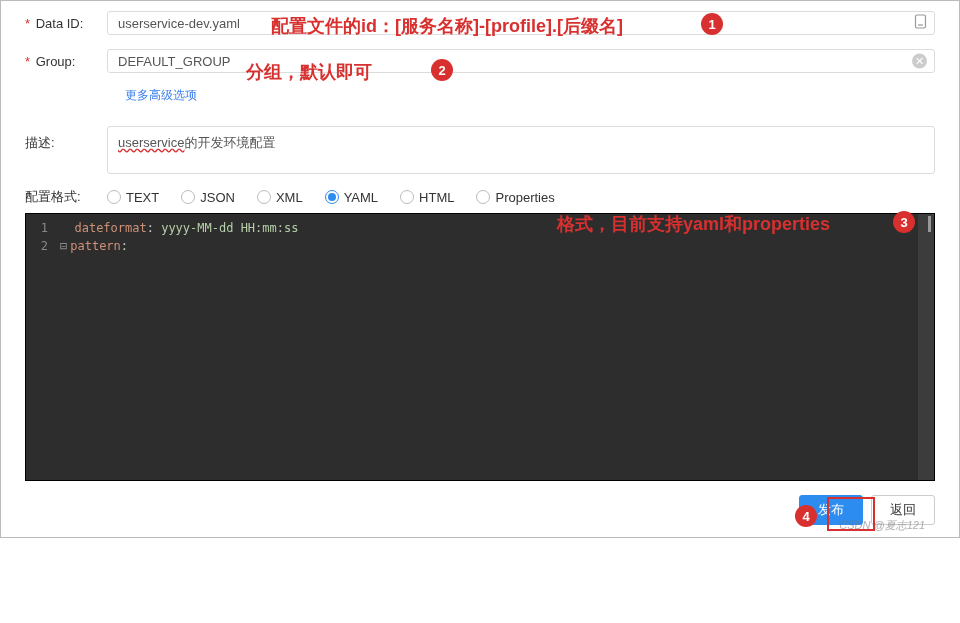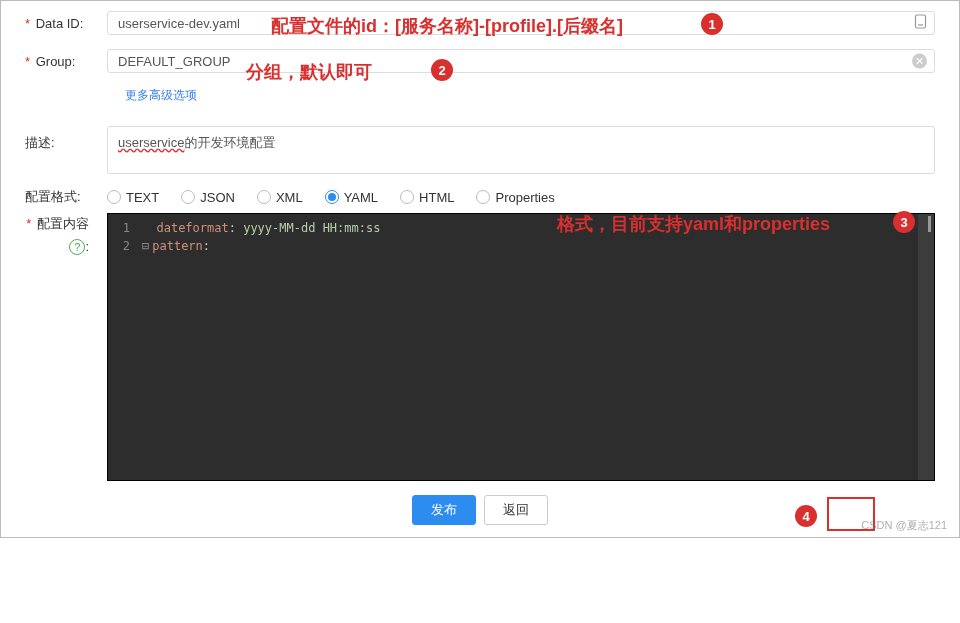--- a/index.html
+++ b/index.html
@@ -98,21 +98,21 @@
   .scroll-thumb { position: absolute; top:2px; right:3px; width:3px; height:16px; background:#999; }
   .help-icon {
     width: 16px; height: 16px; border: 1px solid #4caf50; border-radius: 50%;
     color: #4caf50; font-size: 11px; display: inline-flex;
     align-items: center; justify-content: center; margin-left: 6px;
   }
   .content-label-col {
     width: 82px; text-align: right; padding-right: 18px; padding-top: 2px;
   }
   .footer {
-    display: flex; justify-content: center; gap: 8px;
+    display: flex; justify-content: flex-end; gap: 8px;
     margin-top: 14px; align-items: center;
   }
   .btn {
     height: 30px; padding: 0 18px; border-radius: 3px;
     font-size: 13px; cursor: pointer;
   }
   .btn-primary { background: #2d8cf0; color: #fff; border: 1px solid #2d8cf0; }
   .btn-default { background: #fff; color: #333; border: 1px solid #ccc; }
   .desc-input {
     flex:1; height:48px; border:1px solid #dcdcdc; border-radius:3px;
@@ -128,22 +128,22 @@
   .anno-badge {
     position: absolute; width: 22px; height: 22px; border-radius: 50%;
     background: #d8302f; color: #fff; font-size: 13px; font-weight: bold;
     display: flex; align-items: center; justify-content: center;
     pointer-events: none;
   }
   .anno-box {
     position: absolute; border: 2px solid #d8302f; pointer-events: none;
   }
   .watermark {
-    position: absolute; right: 12px; bottom: 4px;
-    font-size: 11px; color: rgba(120,120,120,0.6);
+    position: absolute; right: 34px; bottom: 4px;
+    font-size: 11px; color: rgba(120,120,120,0.6); font-style: italic;
   }
   .underline-red { text-decoration-line: underline; text-decoration-style: wavy; text-decoration-color: #d8302f; }
 </style>
 </head>
 <body>
 
 
 
 
 <div class="form-row">
@@ -214,29 +214,20 @@
       </label>
       <label class="radio-item">
         <span class="radio-circle"></span>
         <span>Properties</span>
       </label>
     </div>
 </div>
 
 
 <div class="form-row" style="align-items:flex-start; margin-bottom:0">
-  <div class="content-label-col">
-    <div>
-      <span class="req">*</span>
-      <span>配置内容</span>
-    </div>
-    <div style="margin-top:6px; text-align:right">
-      <span class="help-icon">?</span><span>:</span>
-    </div>
-  </div>
   <div class="editor">
     <div class="gutter" id="gutter">
         <div>1</div>
         <div>2</div>
       </div>
     <div class="code-area" id="code-area"><div><span>  </span><span class="tok-key">dateformat</span><span>: </span><span class="tok-str">yyyy-MM-dd HH:mm:ss</span></div><div><span class="tok-fold">⊟</span><span class="tok-key">pattern</span><span>:</span></div></div>
     <div class="editor-scrollbar">
       <div class="scroll-thumb"></div>
     </div>
   </div>

